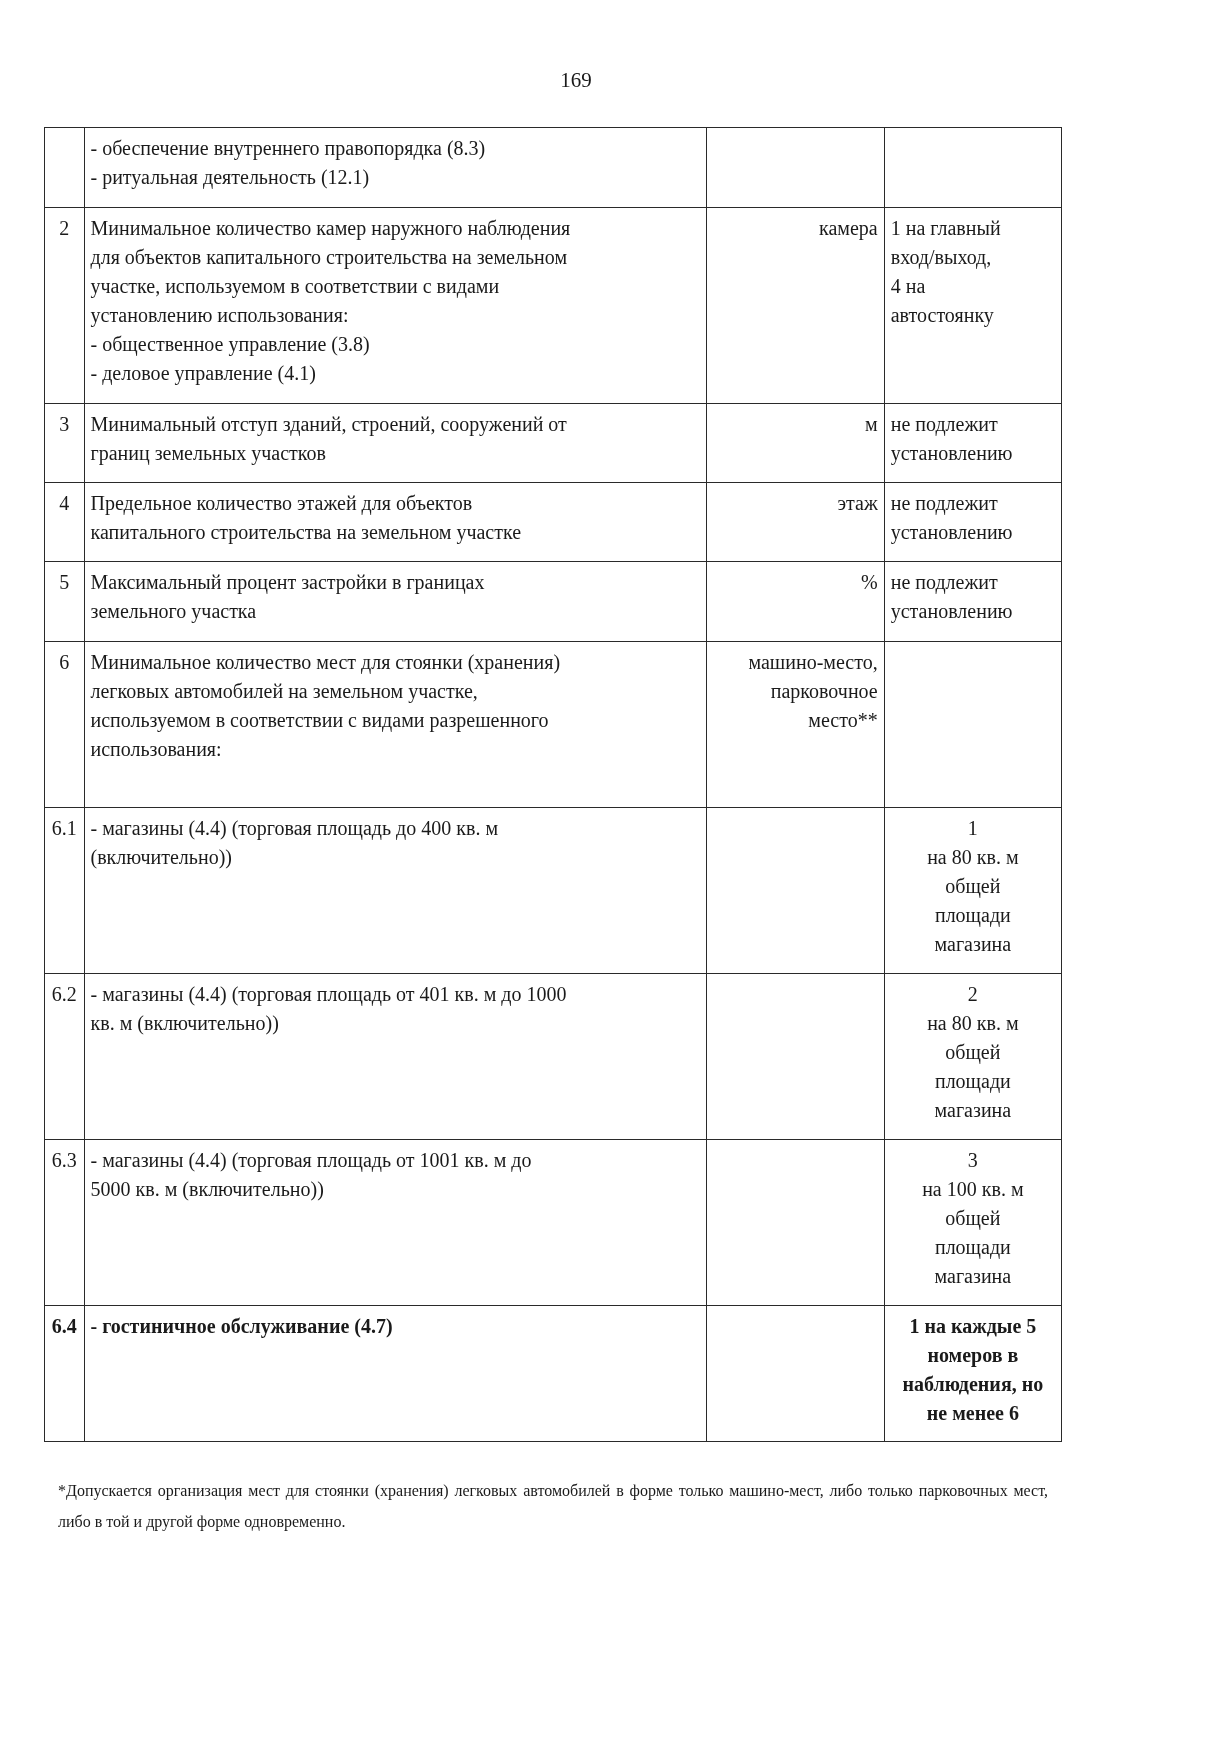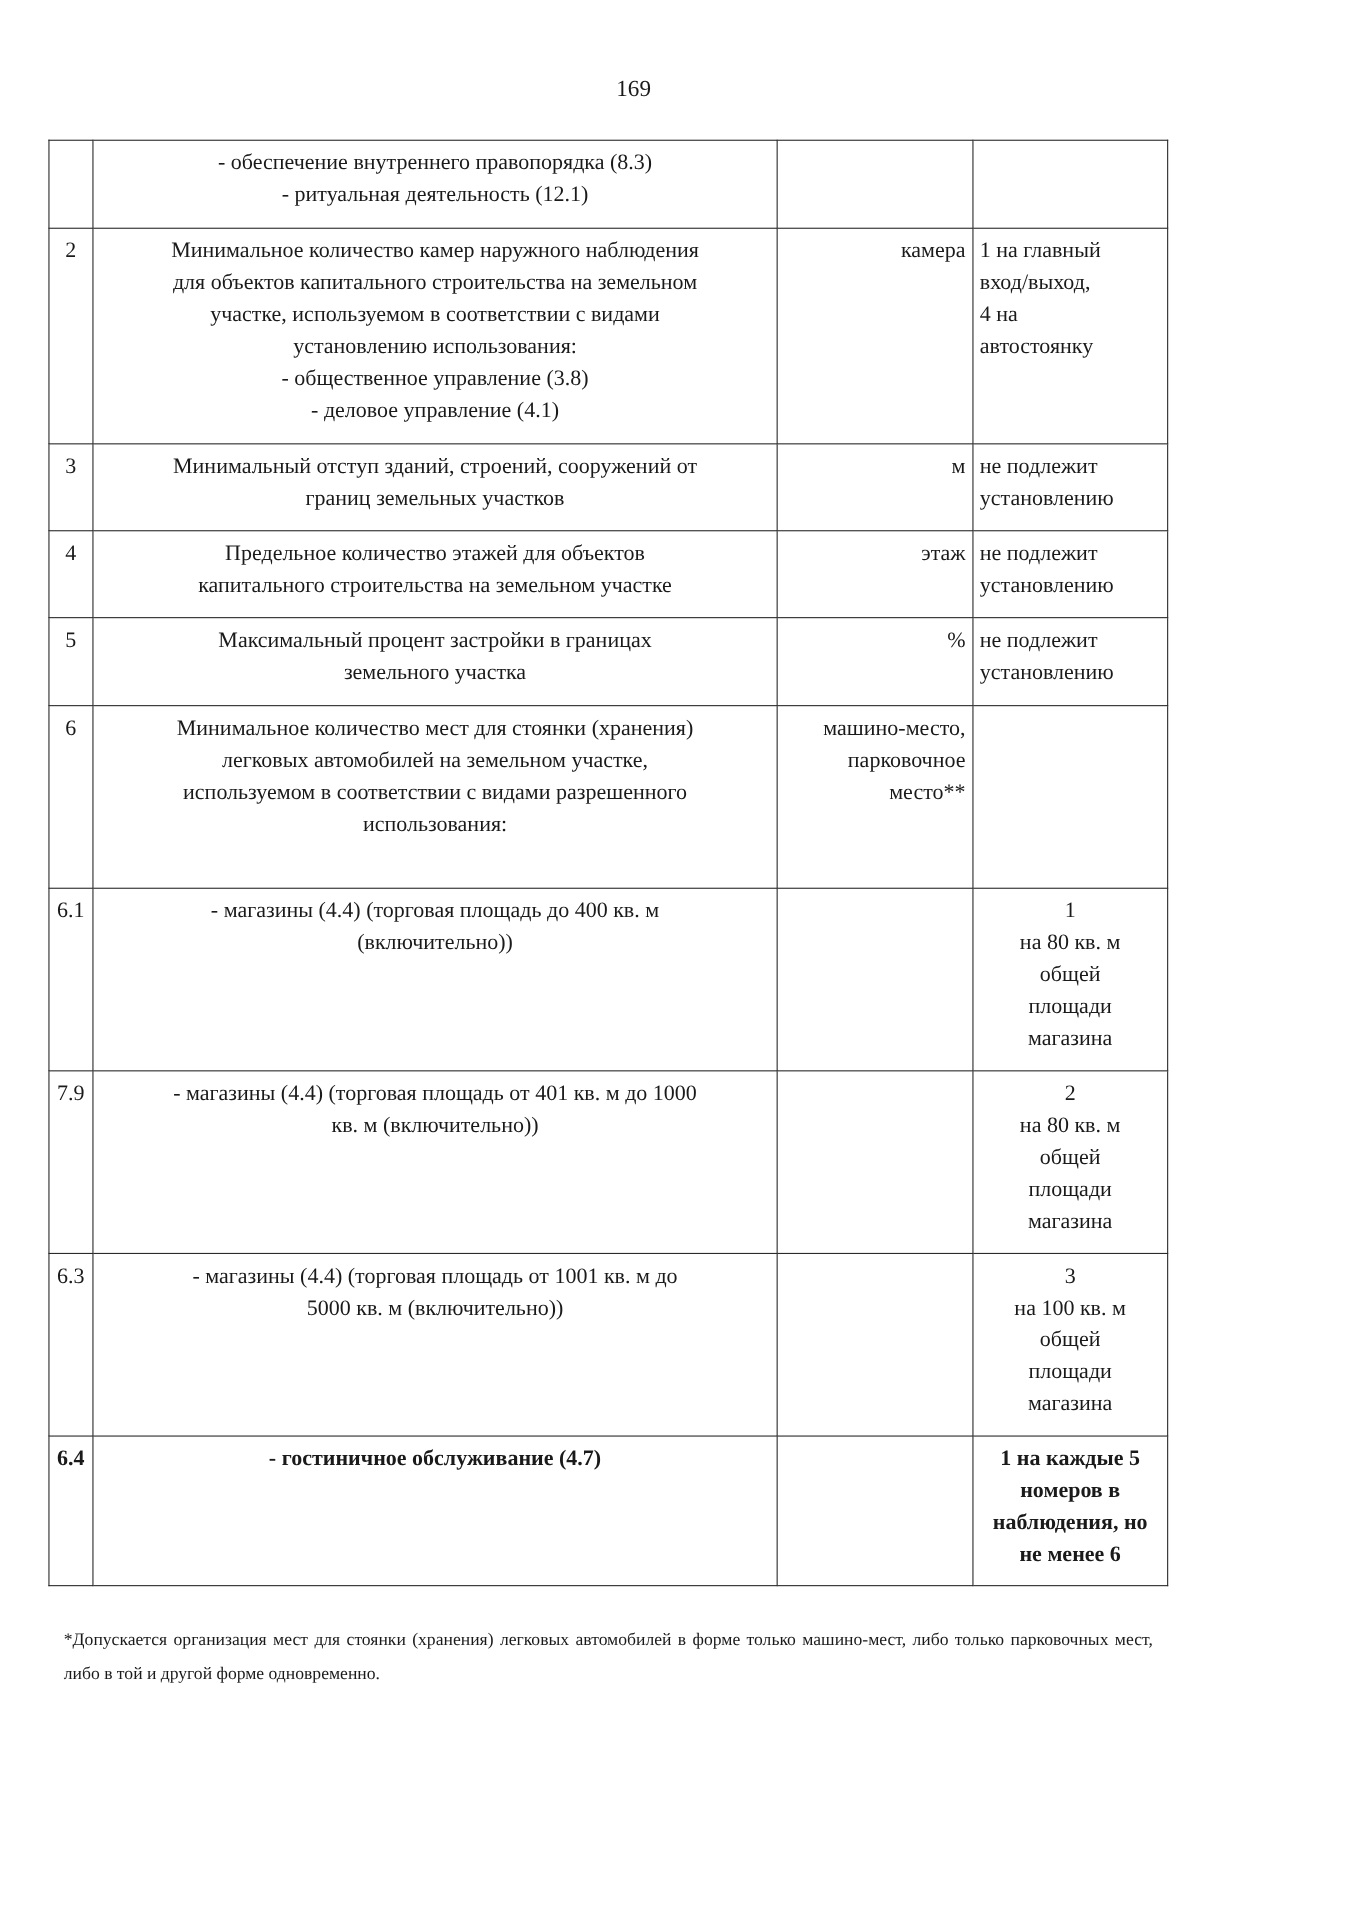--- a/index.html
+++ b/index.html
@@ -1,21 +1,21 @@
 <!DOCTYPE html>
 <html><head>
 <meta charset="utf-8">
 <style>
   html, body { margin:0; padding:0; background:#ffffff; }
   body { width:1231px; height:1752px; position:relative; font-family:"Liberation Serif", serif; color:#1a1a1a; }
   .page-num { position:absolute; top:68px; left:0; width:1100px; text-align:center; font-size:21px;margin-left:26px; }
   table { position:absolute; left:44px; top:127px; border-collapse:collapse; width:1018px; }
   td { border:1.5px solid #2a2a2a; vertical-align:top; font-size:20px; line-height:29px; padding:6px 6px 10px 6px; }
   td.num { width:32px; text-align:center; padding-left:3px; padding-right:3px; }
-  td.desc { width:602px;text-align:center; }
+  td.desc { width:602px; }
   td.unit { width:162px; text-align:right; }
   td.val { width:162px; }
   td.val.c { text-align:center; }
   .line { display:block; }
   .footnote { position:absolute; left:58px; top:1475px; width:990px; font-size:16px; line-height:31px; text-align:justify; }
 </style>
 </head>
 <body>
 
 <div class="page-num">169</div>
@@ -117,21 +117,21 @@
         <td class="unit"></td>
         <td class="val c">
           <span class="line">1</span>
           <span class="line">на 80 кв. м</span>
           <span class="line">общей</span>
           <span class="line">площади</span>
           <span class="line">магазина</span>
         </td>
       </tr>
       <tr style="height: 166px;">
-        <td class="num">7.9</td>
+        <td class="num">6.2</td>
         <td class="desc">
           <span class="line">- магазины (4.4)  (торговая площадь от 401 кв. м до 1000</span>
           <span class="line">кв. м (включительно))</span>
         </td>
         <td class="unit"></td>
         <td class="val c">
           <span class="line">2</span>
           <span class="line">на 80 кв. м</span>
           <span class="line">общей</span>
           <span class="line">площади</span>

